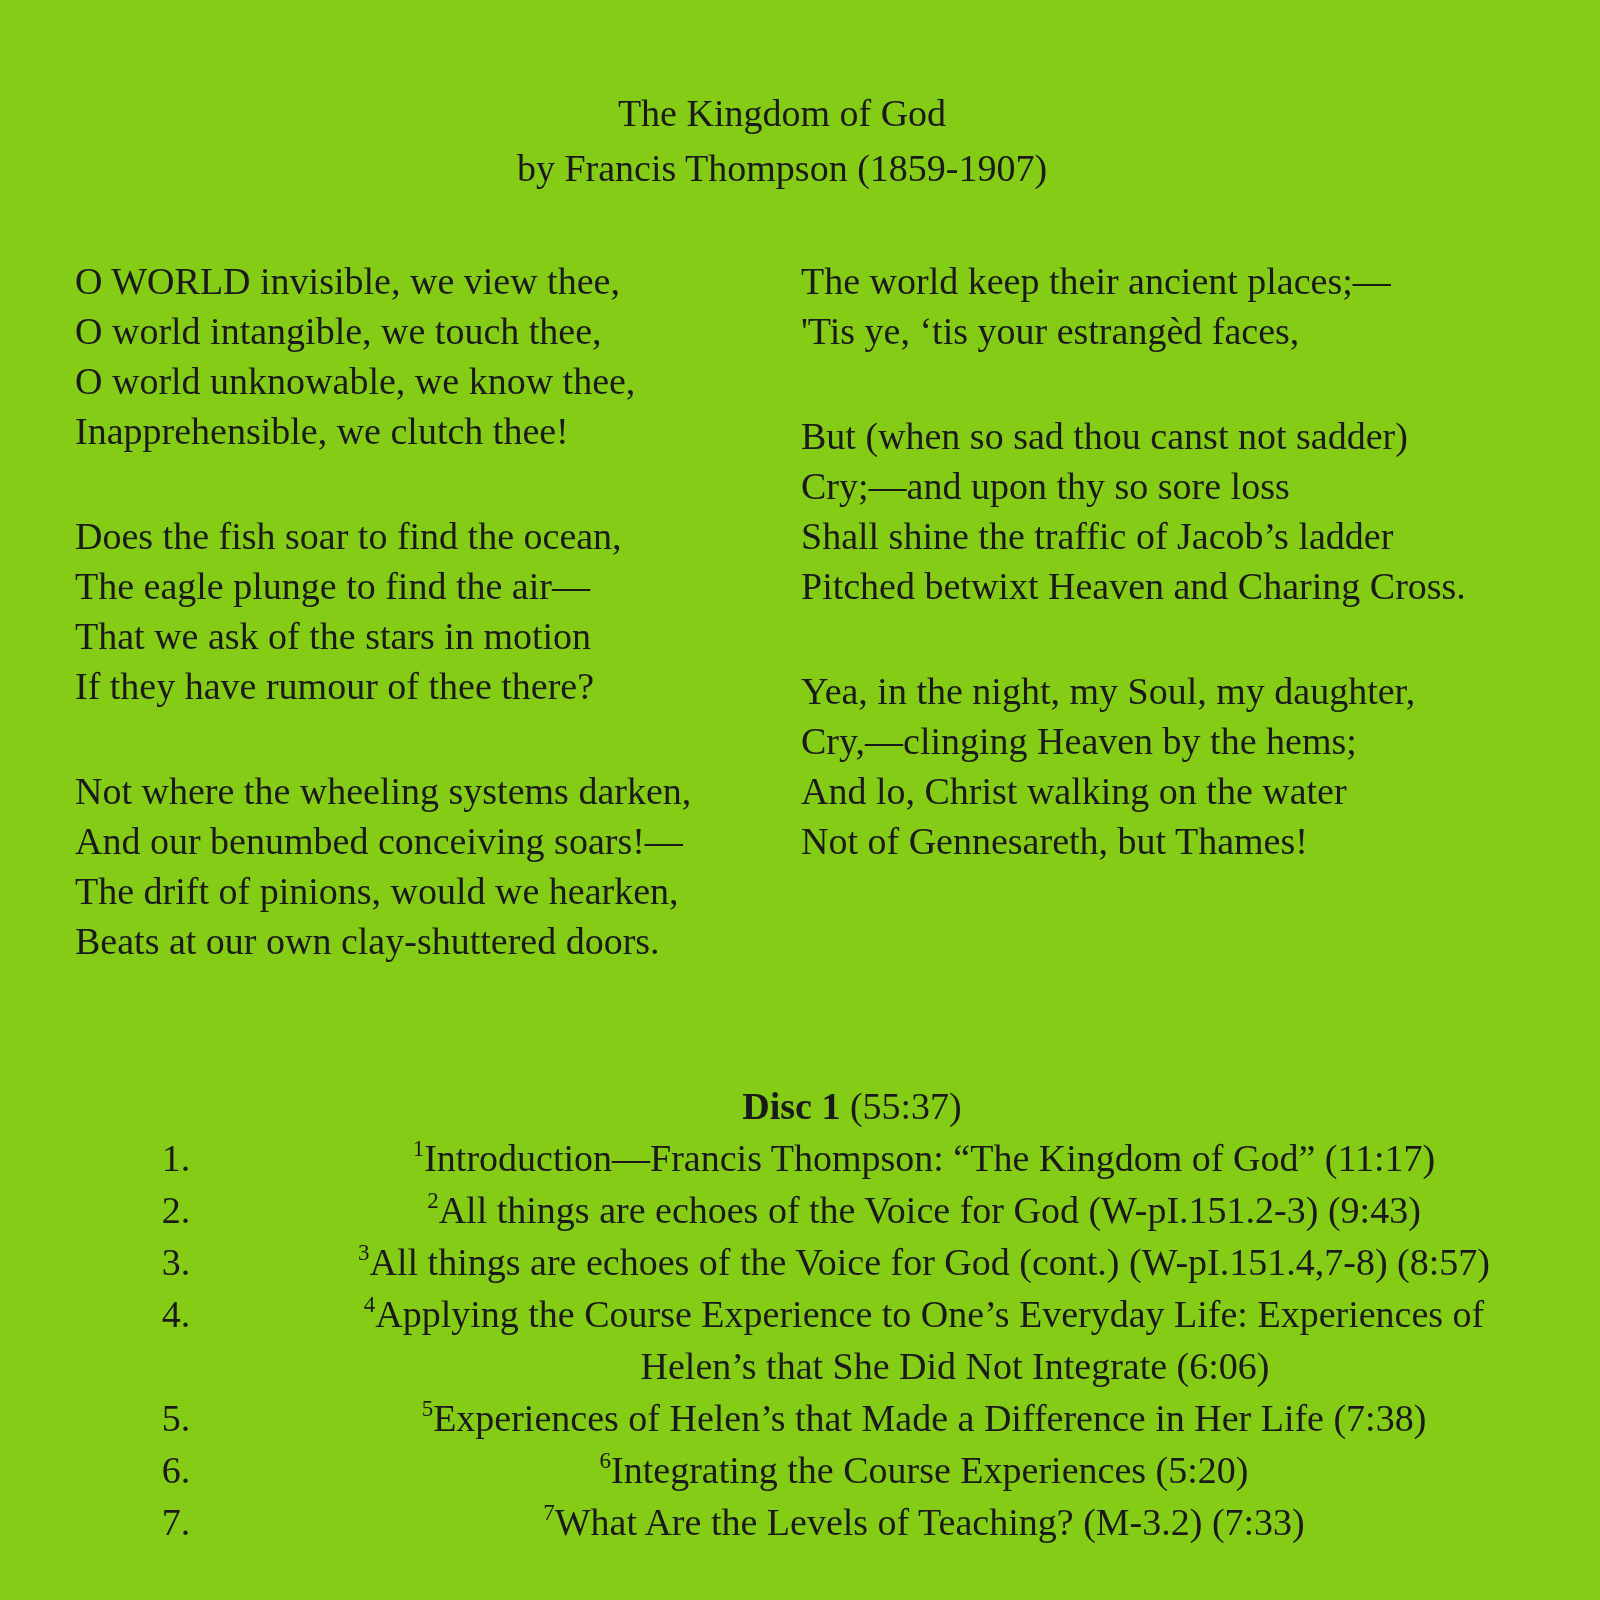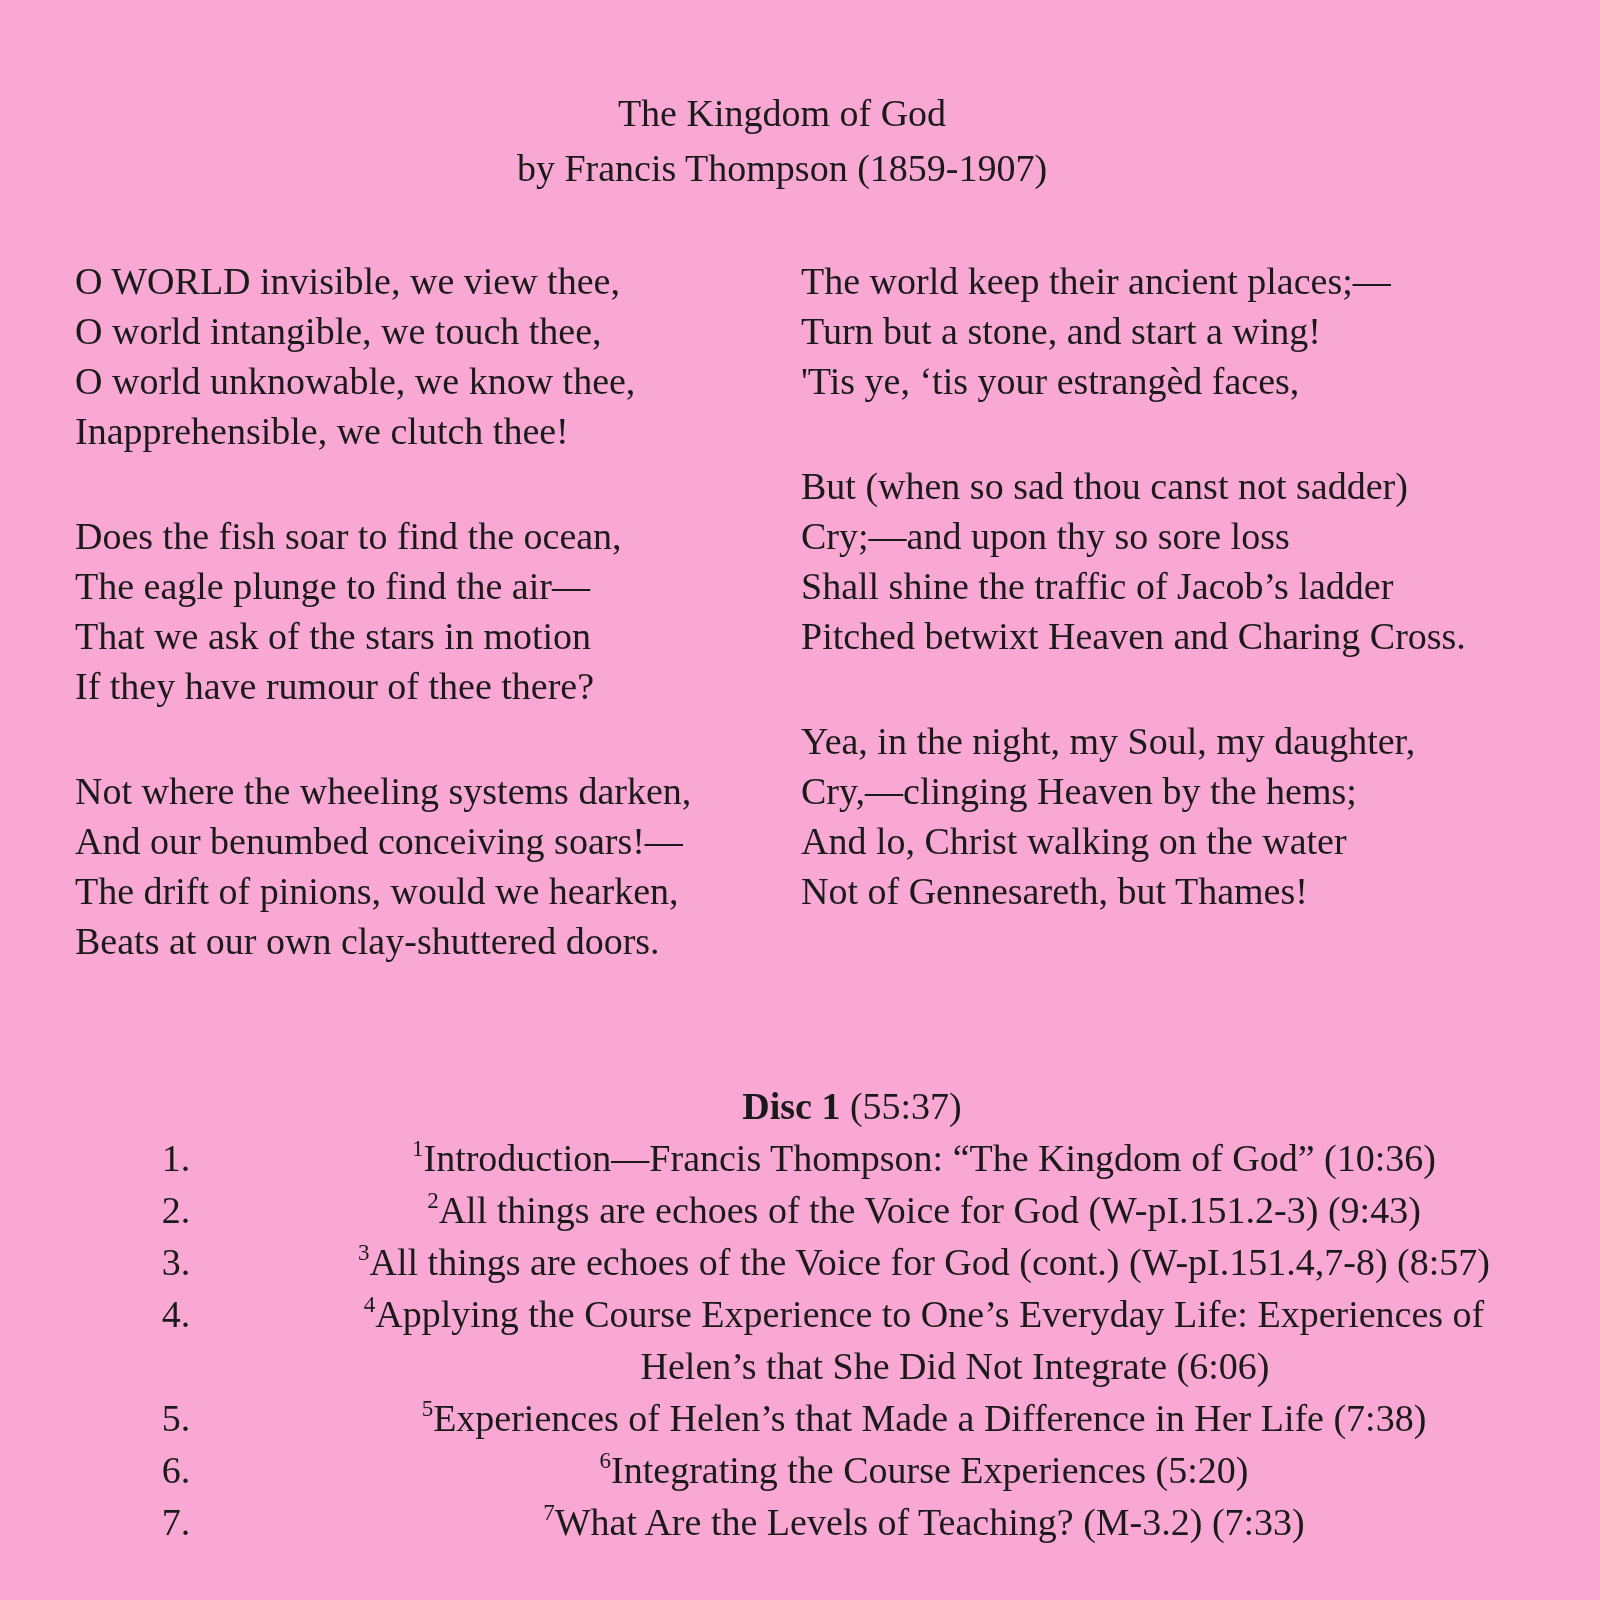--- a/index.html
+++ b/index.html
@@ -7,21 +7,21 @@
   body {
     background: #ffffff;
     color: #1a1a1a;
     font-family: "Liberation Serif", serif;
     font-size: 38px;
   }
   .page {
     position: relative;
     width: 1600px;
     height: 1600px;
-    background: #f9a8d4;
+    background: #84cc16;
     overflow: hidden;
   }
   .title-block {
     margin-top: 86px;
     padding-right: 36px;
     text-align: center;
     line-height: 55px;
   }
   .poem {
     display: flex;
@@ -78,21 +78,20 @@
       <div class="stanza">
         <div>Not where the wheeling systems darken,</div>
         <div>And our benumbed conceiving soars!—</div>
         <div>The drift of pinions, would we hearken,</div>
         <div>Beats at our own clay-shuttered doors.</div>
       </div>
     </div>
     <div class="poem-col right">
       <div class="stanza">
         <div>The world keep their ancient places;—</div>
-        <div>Turn but a stone, and start a wing!</div>
         <div>'Tis ye, ‘tis your estrangèd faces,</div>
       </div>
       <div class="stanza">
         <div>But (when so sad thou canst not sadder)</div>
         <div>Cry;—and upon thy so sore loss</div>
         <div>Shall shine the traffic of Jacob’s ladder</div>
         <div>Pitched betwixt Heaven and Charing Cross.</div>
       </div>
       <div class="stanza">
         <div>Yea, in the night, my Soul, my daughter,</div>
@@ -101,21 +100,21 @@
         <div>Not of Gennesareth, but Thames!</div>
       </div>
     </div>
   </main>
 
   <section class="tracklist">
     <div class="disc-heading"><span class="disc-label">Disc 1</span><span> (55:37)</span></div>
 
     <div class="track-row">
       <div class="track-num">1.</div>
-      <div class="track-text"><span class="sup">1</span><span class="italic-part"></span><span>Introduction—Francis Thompson: “The Kingdom of God” (10:36)</span></div>
+      <div class="track-text"><span class="sup">1</span><span class="italic-part"></span><span>Introduction—Francis Thompson: “The Kingdom of God” (11:17)</span></div>
     </div>
 
     <div class="track-row">
       <div class="track-num">2.</div>
       <div class="track-text"><span class="sup">2</span><span class="italic-part">All things are echoes of the Voice for God</span><span> (W-pI.151.2-3) (9:43)</span></div>
     </div>
 
     <div class="track-row">
       <div class="track-num">3.</div>
       <div class="track-text"><span class="sup">3</span><span class="italic-part">All things are echoes of the Voice for God</span><span> (cont.) (W-pI.151.4,7-8) (8:57)</span></div>

